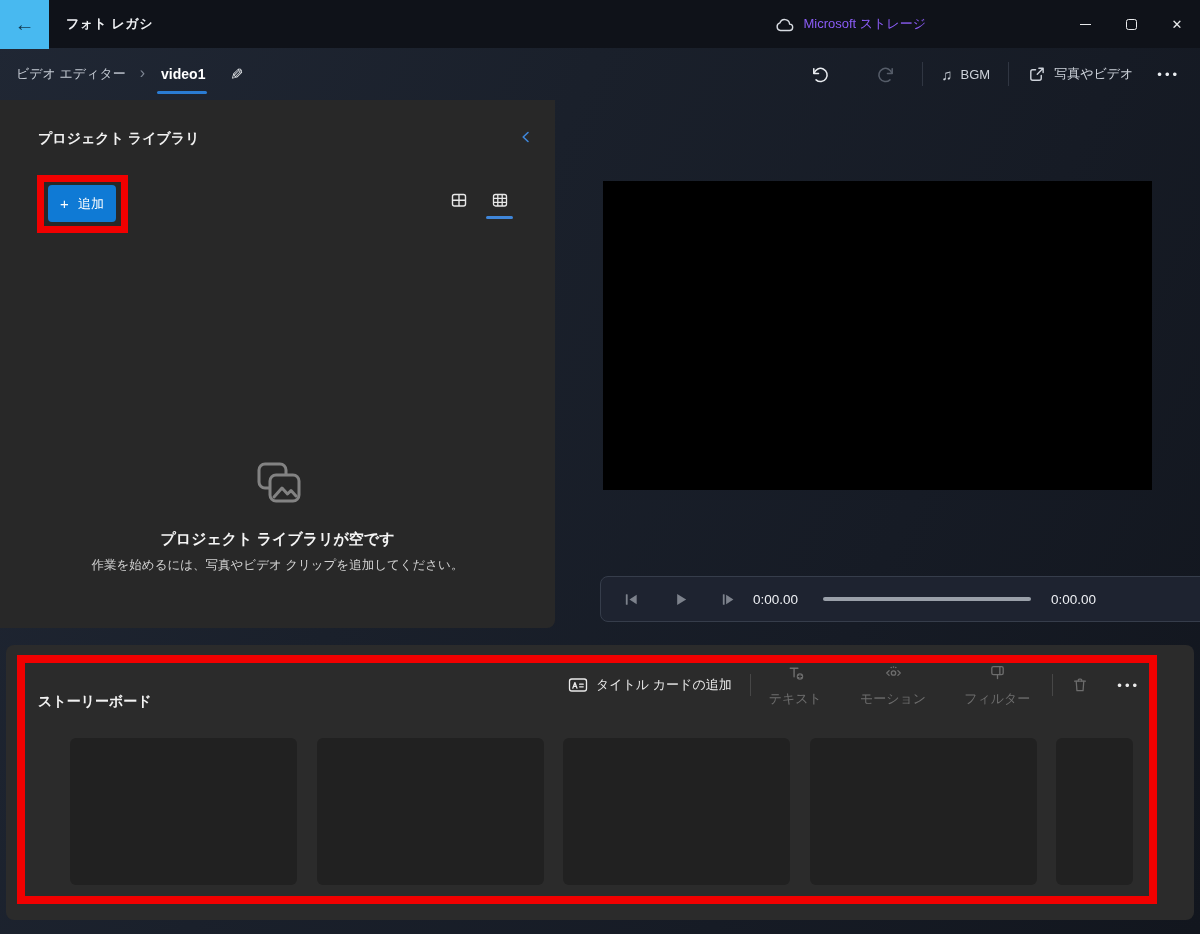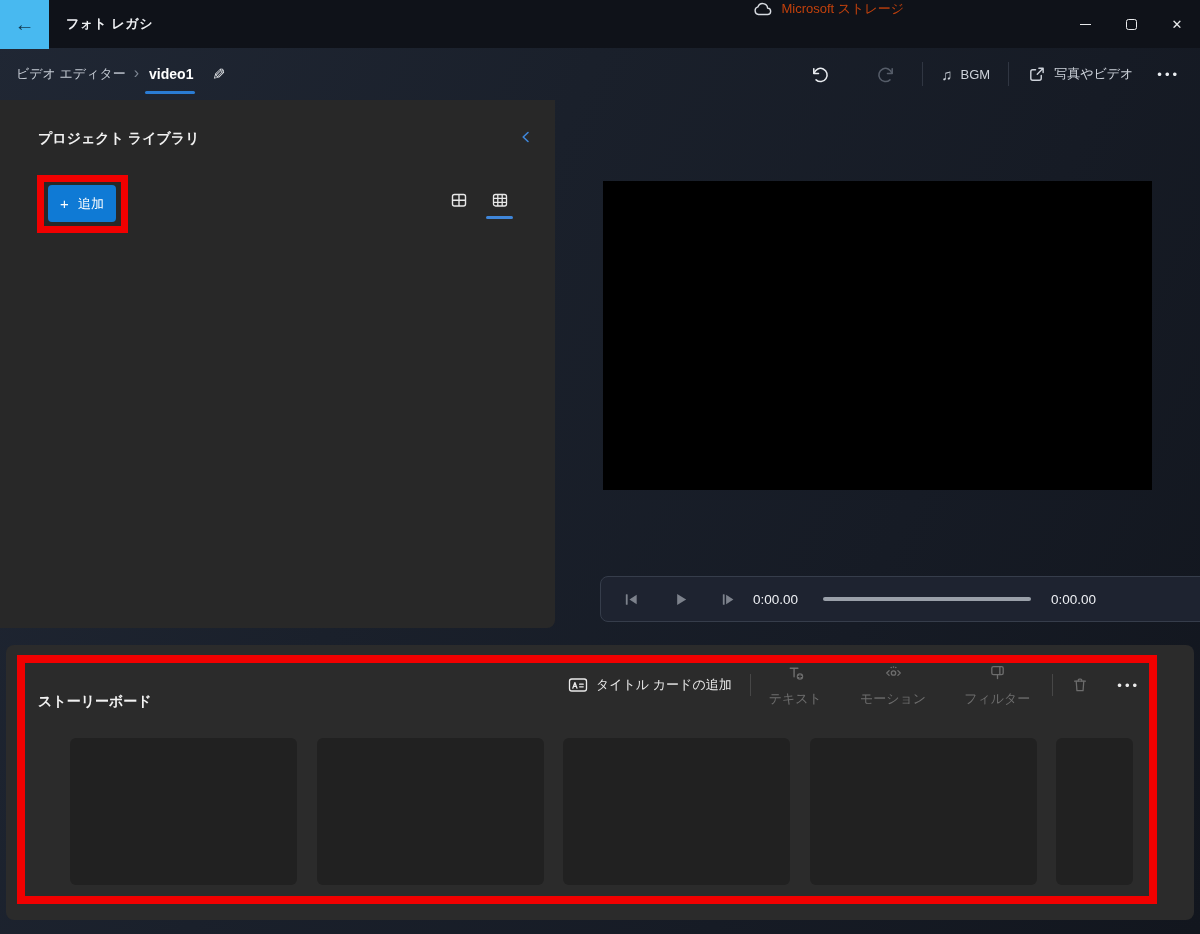--- a/index.html
+++ b/index.html
@@ -6,31 +6,31 @@
   body { background:#0b0d12; font-family:"Liberation Sans","DejaVu Sans",sans-serif; }
   .screen { position:relative; width:1200px; height:934px; overflow:hidden; color:#fff;
     background:linear-gradient(115deg,#202734 0%,#1a202b 38%,#161b25 70%,#12161e 100%); }
 
   
   .titlebar { position:absolute; left:0; top:0; width:1200px; height:48px; background:#0f1219; }
   .back-btn { position:absolute; left:0; top:0; width:49px; height:49px; background:#48b9f0;
     display:flex; align-items:center; justify-content:center; color:#143a50; font-size:20px; cursor:pointer; }
   .app-title { position:absolute; left:66px; top:0; height:48px; display:flex; align-items:center;
     font-size:13px; font-weight:700; color:#f0f2f5; letter-spacing:.5px; }
-  .storage { position:absolute; right:296px; top:0; height:48px; display:flex; align-items:flex-start; gap:9px;
-    color:#c2410c; font-size:13px; }
+  .storage { position:absolute; right:274px; top:0; height:48px; display:flex; align-items:center; gap:9px;
+    color:#8b5cf6; font-size:13px; }
   .win-controls { position:absolute; right:0; top:0; height:48px; display:flex; }
   .win-btn { width:46px; height:48px; display:flex; align-items:center; justify-content:center; color:#e9eaec; }
   .min-glyph { display:block; width:11px; height:1px; background:#e9eaec; }
   .max-glyph { display:block; width:11px; height:11px; border:1.2px solid #e9eaec; border-radius:2.5px; }
   .close-glyph { font-size:13px; }
 
   
   .toolbar { position:absolute; left:0; top:48px; width:1200px; height:52px; }
-  .breadcrumb { position:absolute; left:16px; top:0; height:52px; display:flex; align-items:center; gap:8px; }
+  .breadcrumb { position:absolute; left:16px; top:0; height:52px; display:flex; align-items:center; gap:14px; }
   .crumb-root { font-size:13px; color:#c6ccd5; }
   .crumb-sep { font-size:16px; color:#7d8592; margin-top:-2px; }
   .project-wrap { position:relative; padding:0 2px; }
   .project-name { font-size:14px; font-weight:700; color:#fff; }
   .project-underline { position:absolute; left:-2px; bottom:-11px; width:50px; height:3px; border-radius:2px; background:#2a7cd4; }
   .pencil { font-size:16px; color:#e8ebee; margin-left:9px; transform:scaleX(-1); }
   .tb-right { position:absolute; right:12px; top:0; height:52px; display:flex; align-items:center; }
   .tb-btn { display:flex; align-items:center; gap:8px; font-size:13px; color:#cdd2da; padding:6px 10px; border-radius:4px; }
   .tb-btn.bright { color:#e9ecf0; }
   .tb-btn.dim { color:#565d69; }
@@ -194,20 +194,31 @@
       <div class="view-btn">
         <span>
           <svg width="18" height="18" viewBox="0 0 18 18" fill="none" stroke="currentColor" stroke-width="1.3" stroke-linejoin="round">
             <rect x="2.5" y="3.5" width="13" height="11.5" rx="2"></rect>
             <path d="M6.8 3.5 v11.5 M11.2 3.5 v11.5 M2.5 7.3 h13 M2.5 11.3 h13"></path>
           </svg>
         </span>
         <span class="view-underline"></span>
       </div>
     </div>
+    <div class="empty-state">
+      <div class="empty-icon">
+        <svg width="64" height="56" viewBox="0 0 64 56" style="margin:0 auto;" fill="none" stroke="currentColor" stroke-width="3" stroke-linecap="round" stroke-linejoin="round">
+          <rect x="13" y="4" width="27" height="24" rx="6"></rect>
+          <rect x="24" y="15" width="29" height="26" rx="6" fill="#282828"></rect>
+          <path d="M28 37 l8 -9 5.5 6 3.5 -3.5 5 5.5"></path>
+        </svg>
+      </div>
+      <div class="empty-title">プロジェクト ライブラリが空です</div>
+      <div class="empty-caption">作業を始めるには、写真やビデオ クリップを追加してください。</div>
+    </div>
   </div>
 
   <div class="preview"></div>
 
   <div class="playbar">
     <div class="pb-btn pb-prev">
       <span>
         <svg width="17" height="17" viewBox="0 0 18 18" fill="currentColor">
           <rect x="3" y="3.5" width="1.9" height="11" rx="0.6"></rect>
           <path d="M14.5 4 L6.8 9 l7.7 5 Z"></path>

